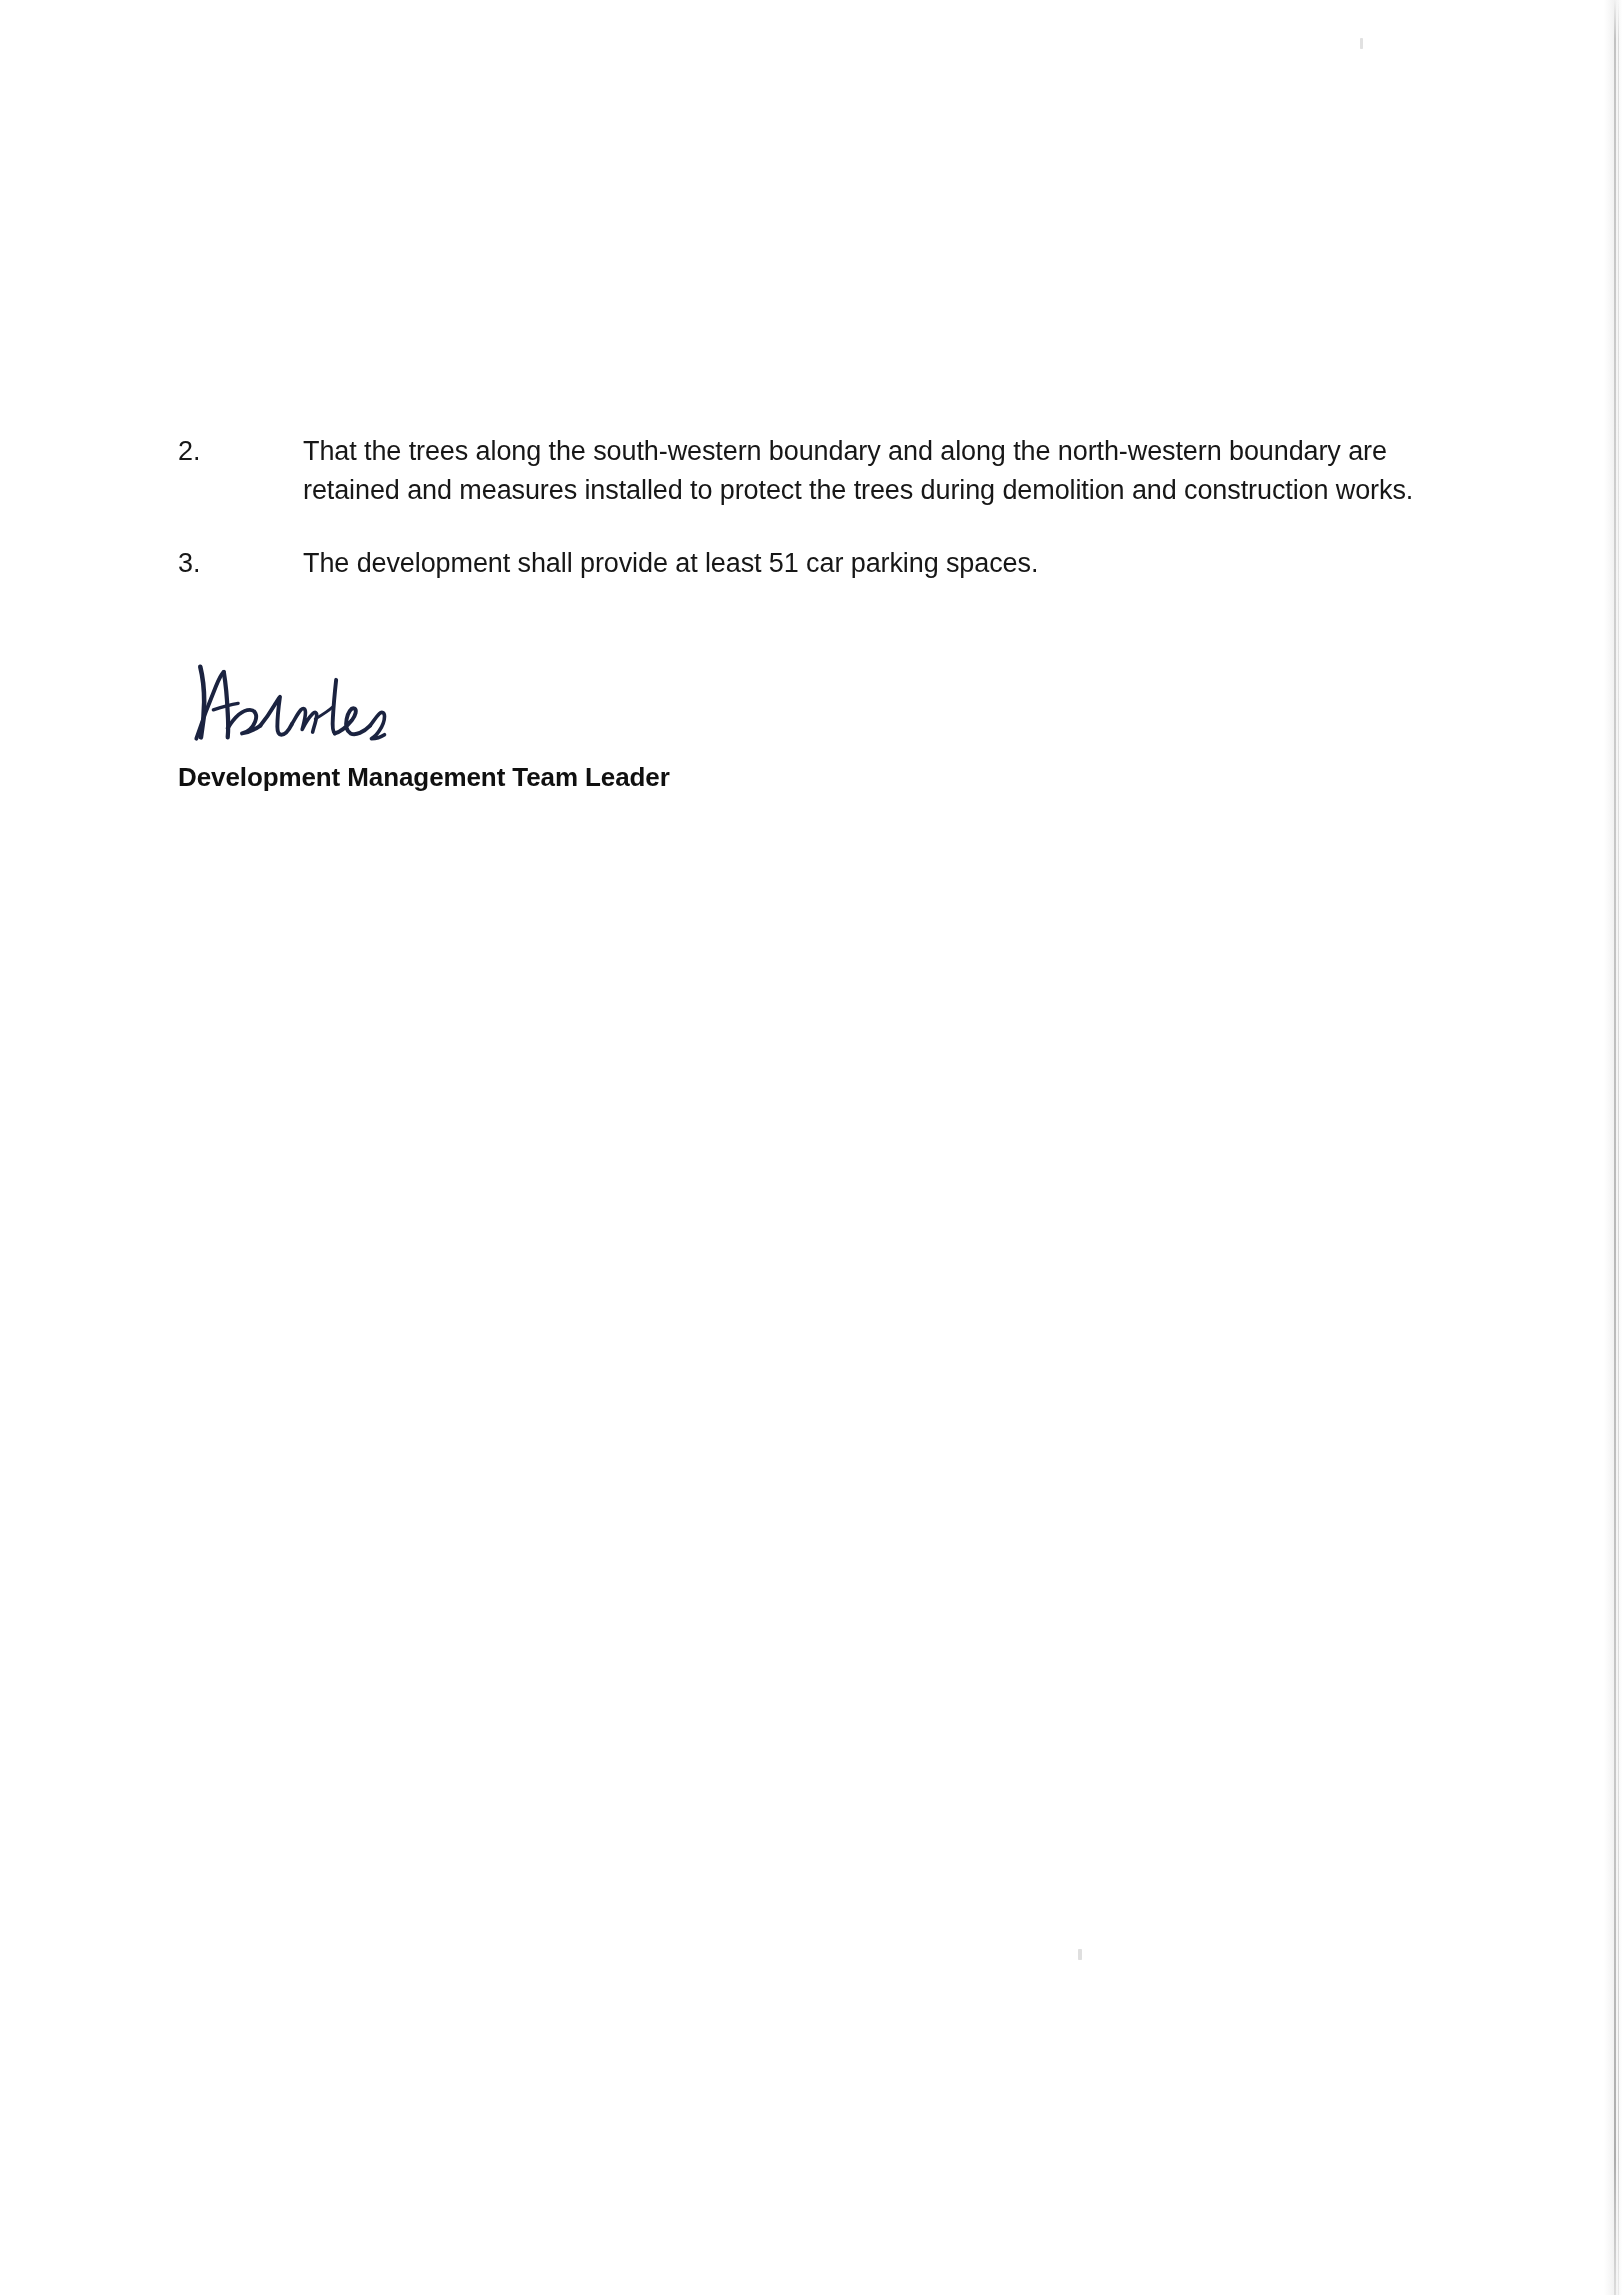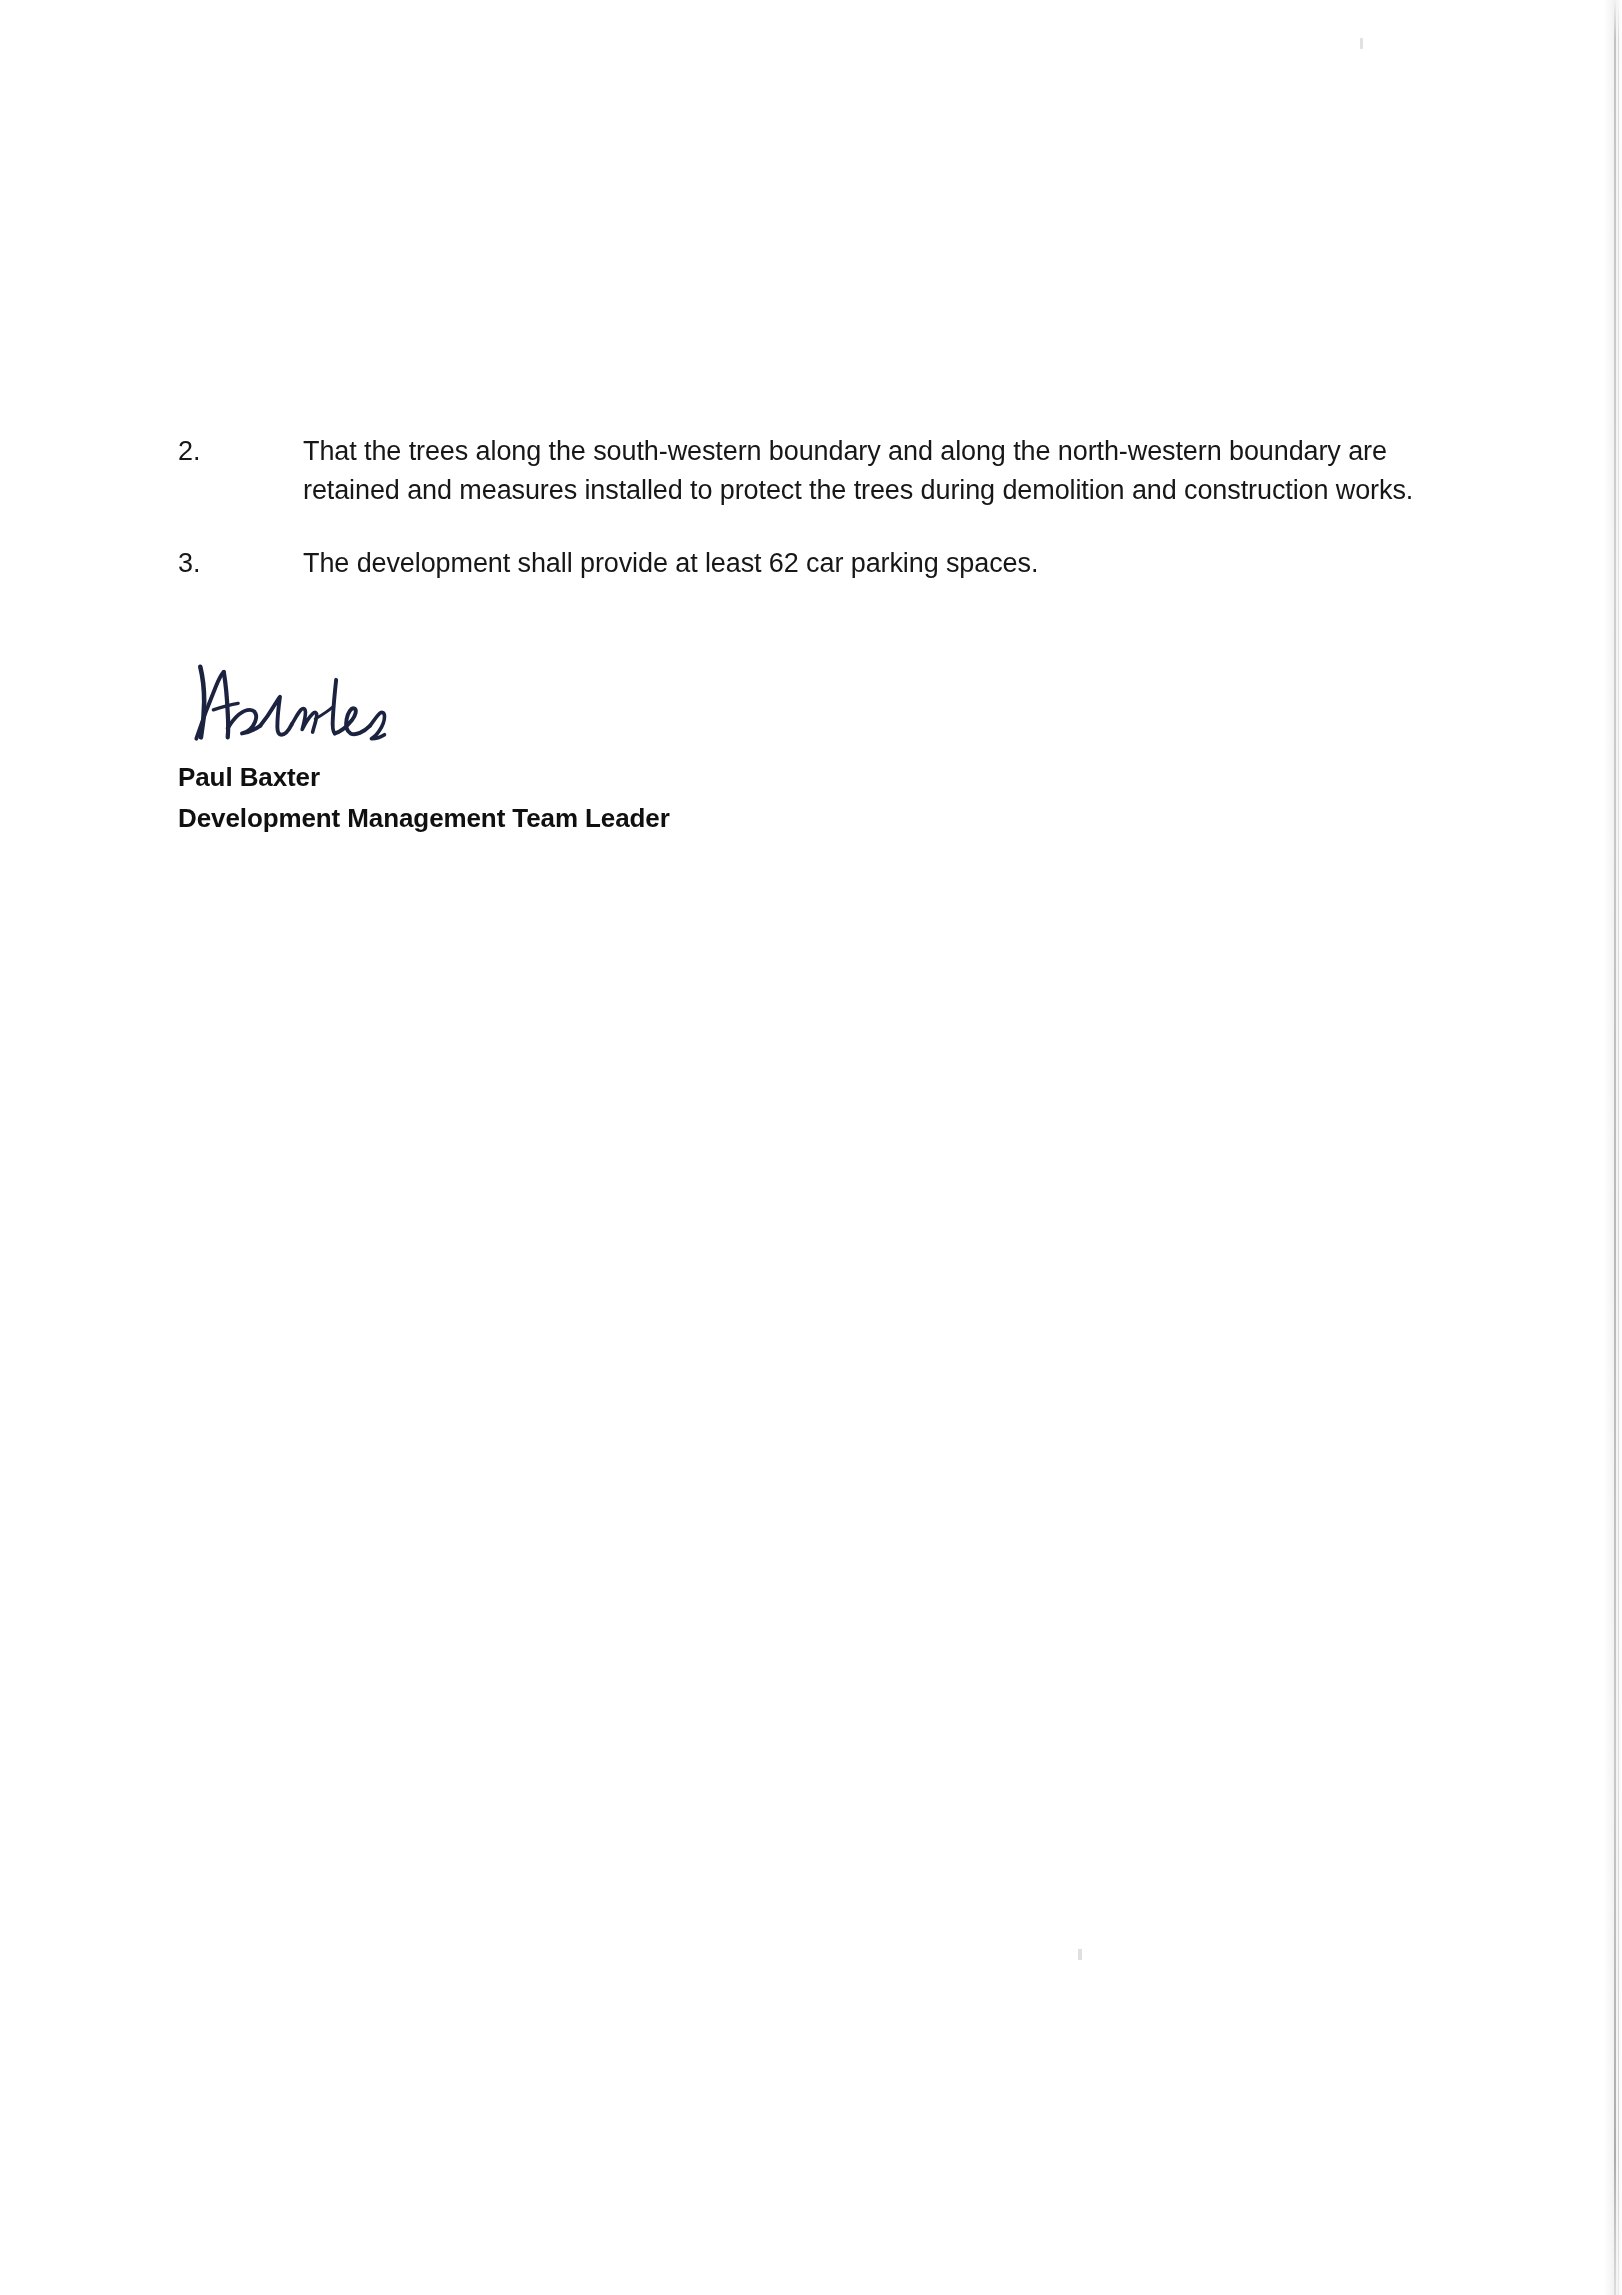--- a/index.html
+++ b/index.html
@@ -132,21 +132,21 @@
 
     <div class="numbered-item">
       <span class="item-number">2.</span>
       <span class="item-text">That the trees along the south-western boundary and along the north-western boundary are retained and measures installed to protect the trees during demolition and construction works.</span>
     </div>
 
     <div class="gap-between-items"></div>
 
     <div class="numbered-item">
       <span class="item-number">3.</span>
-      <span class="item-text">The development shall provide at least 62 car parking spaces.</span>
+      <span class="item-text">The development shall provide at least 51 car parking spaces.</span>
     </div>
 
     <div class="block-gap-lg"></div>
 
 
     <div class="signature-wrap">
       <svg viewBox="0 0 330 150" xmlns="http://www.w3.org/2000/svg" aria-hidden="true">
         <g fill="none" stroke="#1b2340" stroke-linecap="round" stroke-linejoin="round">
           <path d="M20 18 C24 34 26 52 26 72 C26 92 24 110 21 126" stroke-width="7"></path>
           <path d="M14 128 C22 104 34 72 44 48 C48 38 52 30 56 26" stroke-width="6"></path>
@@ -165,18 +165,17 @@
           <path d="M226 120 C234 118 244 110 252 100 C258 92 260 84 256 82
                    C251 80 246 88 244 98 C242 108 244 116 250 120
                    C258 124 270 118 280 108" stroke-width="6"></path>
           <path d="M280 108 C286 100 290 94 294 90 C298 86 302 88 302 94
                    C302 102 298 110 294 116 C290 122 286 126 282 128
                    C288 128 296 126 302 122" stroke-width="5.5"></path>
         </g>
       </svg>
     </div>
 
-    <div class="signoff">Paul Baxter</div>
     <div class="signoff">Development Management Team Leader</div>
 
   </div>
 </div>
 
 
 </body></html>

